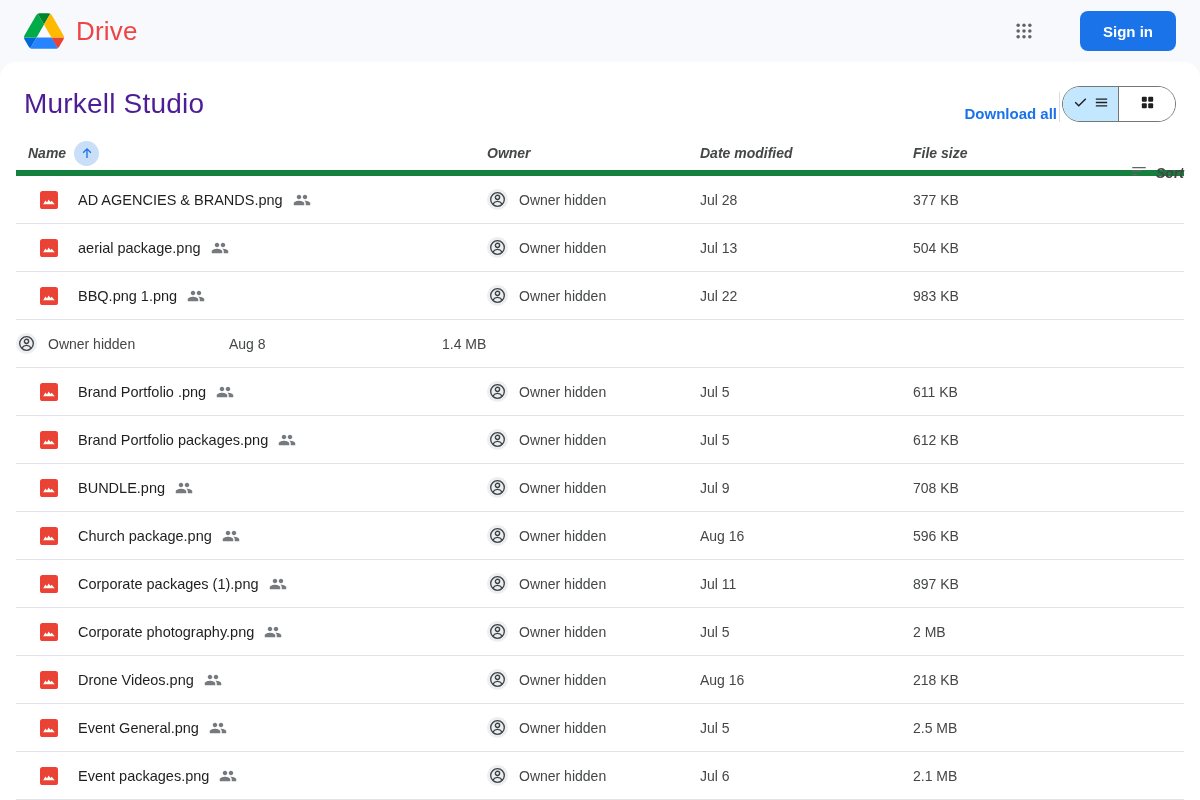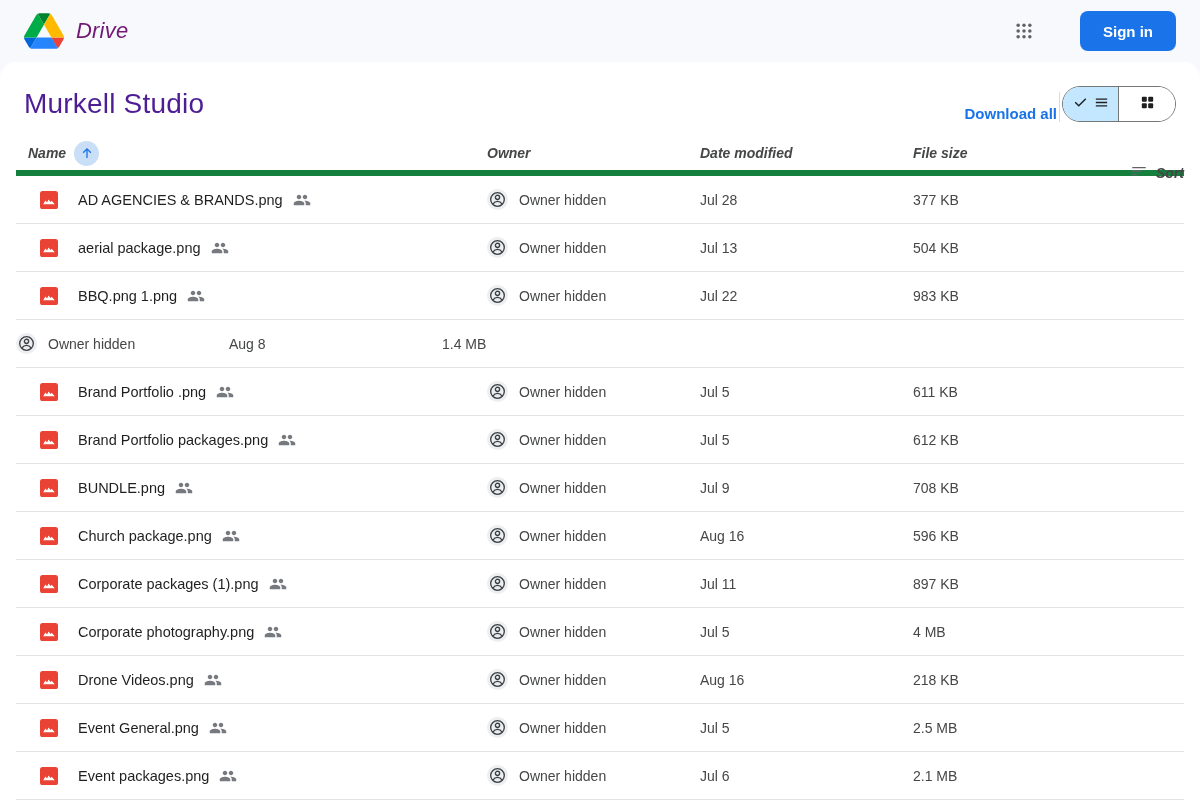--- a/index.html
+++ b/index.html
@@ -9,21 +9,21 @@
     background:#f8f9fc;
     color:#1f1f1f;
   }
   
   .topbar {
     height:62px; display:flex; align-items:center; justify-content:space-between;
     padding:0 24px 0 24px; background:#f8f9fc;
   }
   .brand { display:flex; align-items:center; gap:12px; }
   .brand svg { display:block; }
-  .brand-t { font-size:22px; color:#701a75; letter-spacing:0.2px;font-style:italic; }
+  .brand-t { font-size:26px; color:#ef4444; letter-spacing:0.2px; }
   .top-right { display:flex; align-items:center; gap:36px; }
   .apps {
     width:40px; height:40px; border:none; background:transparent; cursor:pointer;
     display:flex; align-items:center; justify-content:center; border-radius:50%;
   }
   .signin {
     min-width:96px; height:40px; border:none; border-radius:8px; cursor:pointer;
     background:#1a73e8; color:#fff; font-family:"Liberation Sans",sans-serif;
     font-size:15px; font-weight:bold; padding:0 22px;
   }
@@ -449,21 +449,21 @@
       <span class="owner-ic">
         <svg width="19" height="19" viewBox="0 0 24 24" fill="none" stroke="#3c4043" stroke-width="1.7">
           <circle cx="12" cy="12" r="8.6"></circle>
           <circle cx="12" cy="9.3" r="2.7"></circle>
           <path d="M6.4 17.6c1.3-2.1 3.3-3.2 5.6-3.2s4.3 1.1 5.6 3.2"></path>
         </svg>
       </span>
       <span class="owner-t">Owner hidden</span>
     </div>
     <div class="c-date">Jul 5</div>
-    <div class="c-size">4 MB</div>
+    <div class="c-size">2 MB</div>
     <div class="c-sort"></div>
   </div>
 
   <div class="row">
     <div class="c-name">
       <span class="file-icon">
         <svg width="18" height="18" viewBox="0 0 18 18">
           <rect width="18" height="18" rx="2.6" fill="#ea4335"></rect>
           <path fill="#fff" d="M3.2 13.2 5.4 9.6 7 11.4l1.6-3 1.8 2.6 1.2-1.2 3.2 3.4z"></path>
         </svg>

